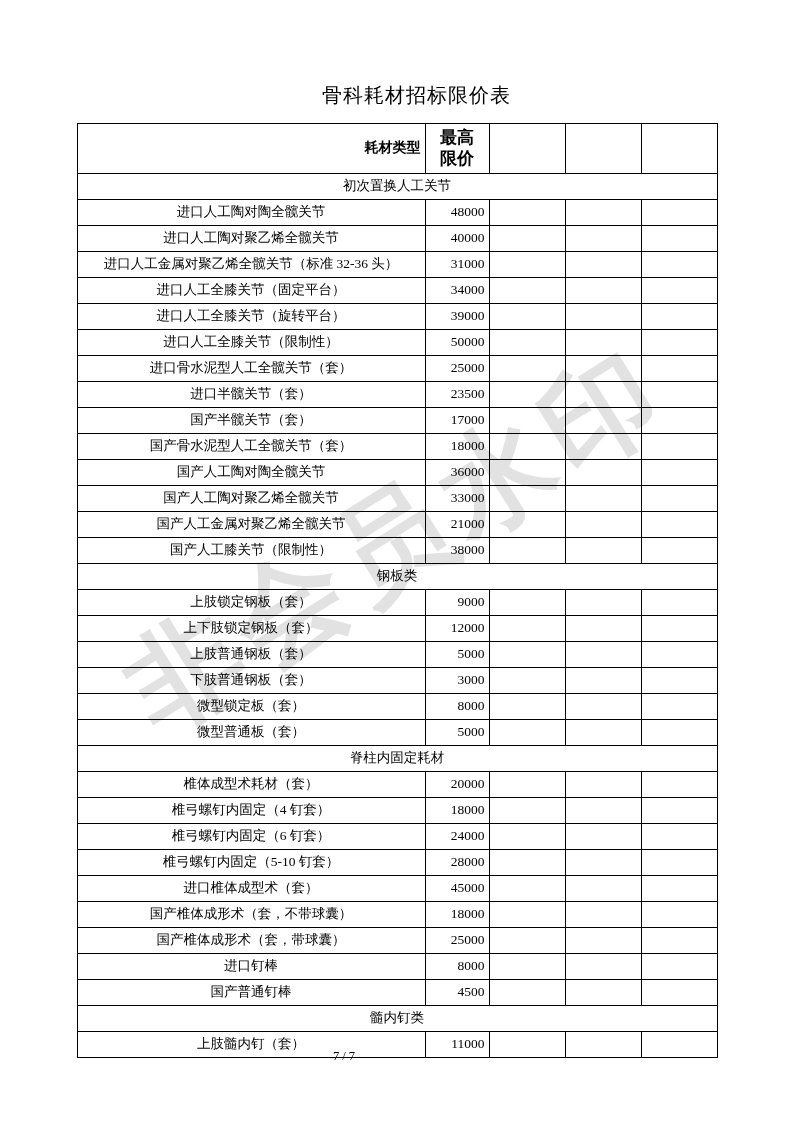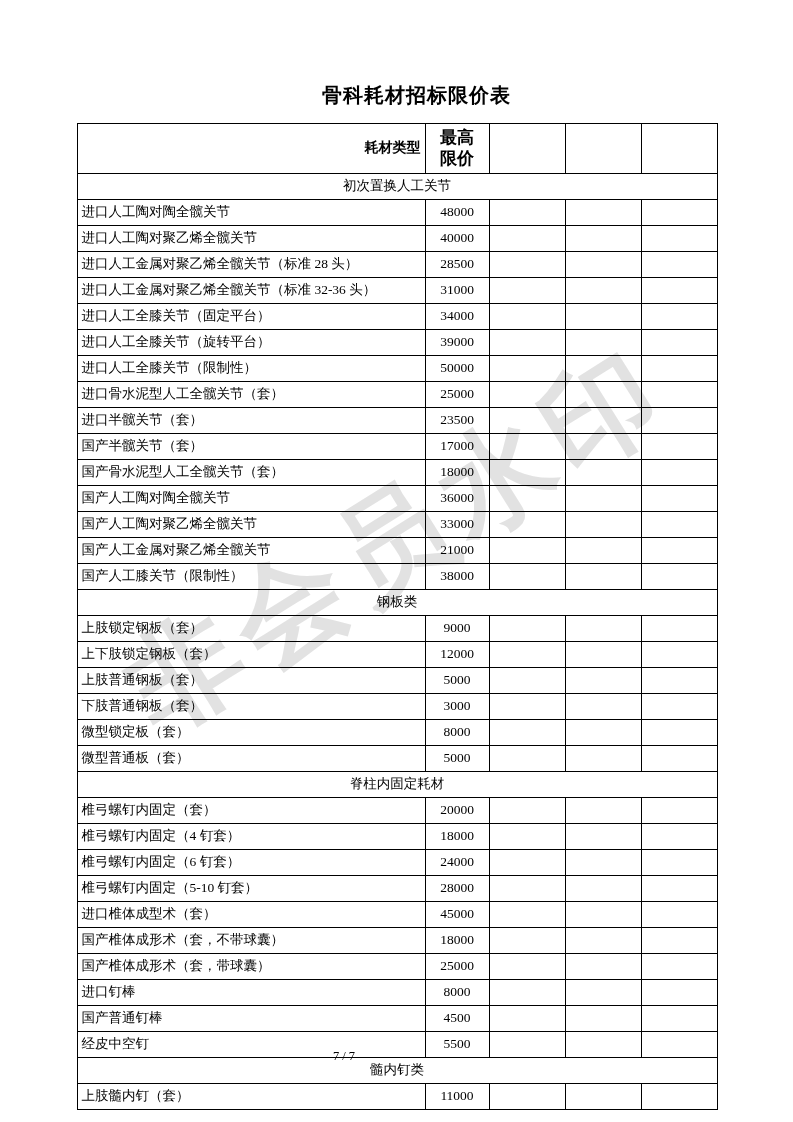--- a/index.html
+++ b/index.html
@@ -40,21 +40,21 @@
     font-size: 112px;
     font-weight: bold;
     color: rgba(160, 160, 160, 0.30);
     letter-spacing: 10px;
     transform: rotate(-32deg);
     white-space: nowrap;
   }
   .doc-title {
     text-align: center;
     font-size: 20px;
-    font-weight: bold;
+    font-weight: normal;
     margin: 0;
     padding-top: 82px;
     padding-bottom: 14px;
     letter-spacing: 1px;
     position: relative;
     z-index: 10;
     padding-left: 40px;
   }
   .table-wrap {
     position: relative;
@@ -95,27 +95,27 @@
     line-height: 1.25;
     padding: 3px 2px;
   }
   thead td.hdr-blank { }
   td.section {
     text-align: center;
     font-weight: bold;
     font-size: 14px;
   }
   td.item-name {
-    text-align: left;
+    text-align: center;
     padding-left: 6px;
     white-space: nowrap;
     overflow: hidden;
   }
   td.item-price {
-    text-align: center;
+    text-align: right;
     padding-right: 6px;
   }
   td.blank { }
   .footer {
     position: absolute;
     left: 0;
     bottom: 58px;
     width: 688px;
     text-align: center;
     font-size: 12.5px;
@@ -166,27 +166,20 @@
             <td class="blank"></td>
           </tr>
           <tr>
             <td class="item-name">进口人工陶对聚乙烯全髋关节</td>
             <td class="item-price">40000</td>
             <td class="blank"></td>
             <td class="blank"></td>
             <td class="blank"></td>
           </tr>
           <tr>
-            <td class="item-name">进口人工金属对聚乙烯全髋关节（标准 28 头）</td>
-            <td class="item-price">28500</td>
-            <td class="blank"></td>
-            <td class="blank"></td>
-            <td class="blank"></td>
-          </tr>
-          <tr>
             <td class="item-name">进口人工金属对聚乙烯全髋关节（标准 32-36 头）</td>
             <td class="item-price">31000</td>
             <td class="blank"></td>
             <td class="blank"></td>
             <td class="blank"></td>
           </tr>
           <tr>
             <td class="item-name">进口人工全膝关节（固定平台）</td>
             <td class="item-price">34000</td>
             <td class="blank"></td>
@@ -305,21 +298,21 @@
             <td class="item-name">微型普通板（套）</td>
             <td class="item-price">5000</td>
             <td class="blank"></td>
             <td class="blank"></td>
             <td class="blank"></td>
           </tr>
           <tr>
             <td class="section" colspan="5">脊柱内固定耗材</td>
           </tr>
           <tr>
-            <td class="item-name">椎弓螺钉内固定（套）</td>
+            <td class="item-name">椎体成型术耗材（套）</td>
             <td class="item-price">20000</td>
             <td class="blank"></td>
             <td class="blank"></td>
             <td class="blank"></td>
           </tr>
           <tr>
             <td class="item-name">椎弓螺钉内固定（4 钉套）</td>
             <td class="item-price">18000</td>
             <td class="blank"></td>
             <td class="blank"></td>
@@ -363,27 +356,20 @@
           <tr>
             <td class="item-name">进口钉棒</td>
             <td class="item-price">8000</td>
             <td class="blank"></td>
             <td class="blank"></td>
             <td class="blank"></td>
           </tr>
           <tr>
             <td class="item-name">国产普通钉棒</td>
             <td class="item-price">4500</td>
-            <td class="blank"></td>
-            <td class="blank"></td>
-            <td class="blank"></td>
-          </tr>
-          <tr>
-            <td class="item-name">经皮中空钉</td>
-            <td class="item-price">5500</td>
             <td class="blank"></td>
             <td class="blank"></td>
             <td class="blank"></td>
           </tr>
           <tr>
             <td class="section" colspan="5">髓内钉类</td>
           </tr>
           <tr>
             <td class="item-name">上肢髓内钉（套）</td>
             <td class="item-price">11000</td>

